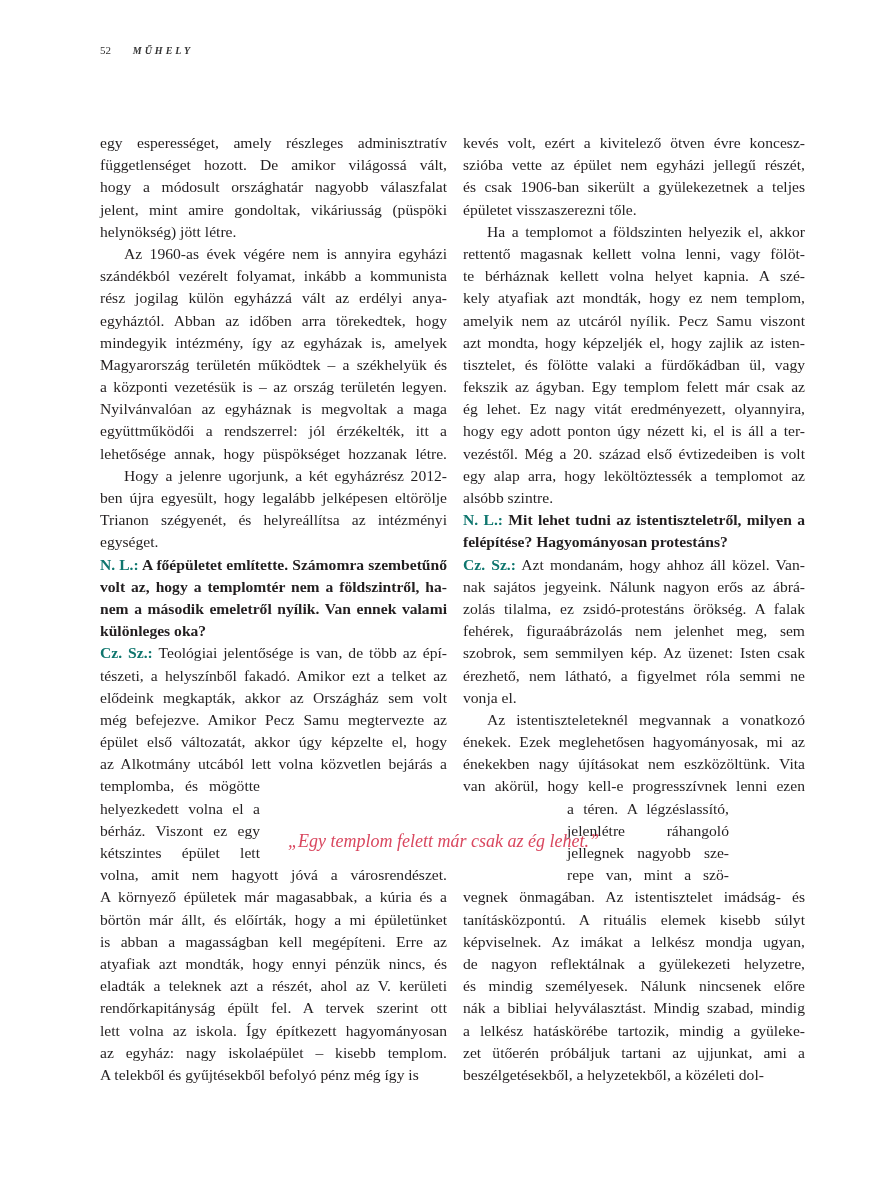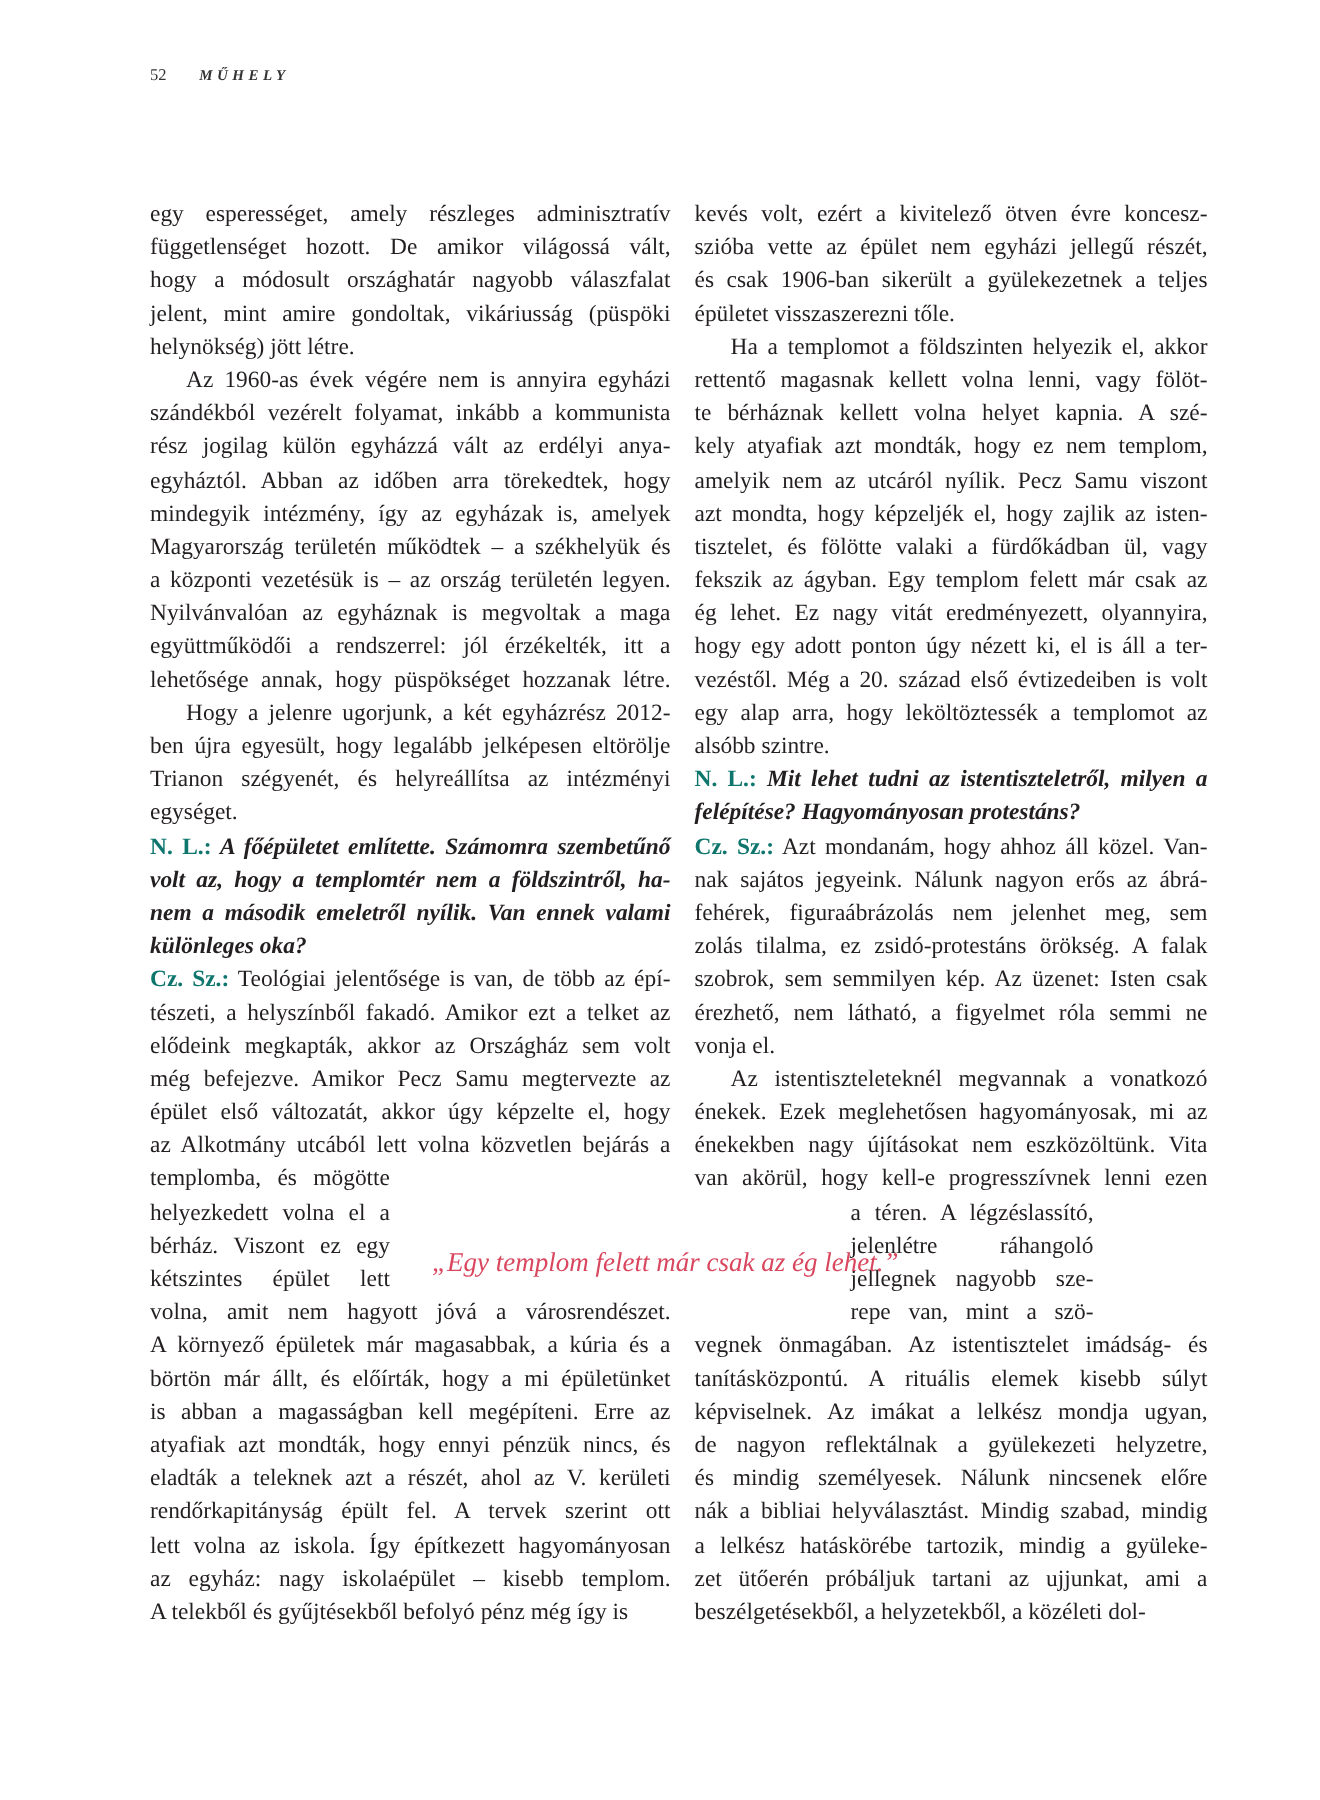--- a/index.html
+++ b/index.html
@@ -8,21 +8,21 @@
   .header { position: absolute; left: 100px; top: 44px; font-size: 11px; color: #333; }
   .header .pnum { display: inline-block; width: 30px; }
   .header .section { font-style: italic; font-weight: bold; letter-spacing: 3px; font-size: 10px; }
   .col { position: absolute; top: 132px; width: 347px; font-size: 15.6px; line-height: 22.2px; }
   .col.left { left: 100px; }
   .col.right { left: 463px; width: 342px; }
   .line { white-space: nowrap; text-align: justify; text-align-last: justify; height: 22.2px; overflow: visible; }
   .line.last { text-align-last: left; }
   .line.indent { padding-left: 24px; }
   .spk { color: #0f766e; font-weight: bold; }
-  .q { font-style: italic; font-weight: bold; }
+  .q { font-weight: bold; }
   .short-left { width: 160px; }
   .short-right { margin-left: 104px; width: 162px; }
   .pullquote { position: absolute; left: 288px; top: 831px; font-size: 18px; font-style: italic; color: #d9475f; white-space: nowrap; }
 </style>
 </head>
 <body>
 
 <div class="header">
   <span class="pnum">52</span>
   <span class="section">MŰHELY</span>
@@ -88,22 +88,22 @@
     <div class="line"><span>fekszik az ágyban. Egy templom felett már csak az</span></div>
     <div class="line"><span>ég lehet. Ez nagy vitát eredményezett, olyannyira,</span></div>
     <div class="line"><span>hogy egy adott ponton úgy nézett ki, el is áll a ter-</span></div>
     <div class="line"><span>vezéstől. Még a 20. század első évtizedeiben is volt</span></div>
     <div class="line"><span>egy alap arra, hogy leköltöztessék a templomot az</span></div>
     <div class="line last"><span>alsóbb szintre.</span></div>
     <div class="line"><span class="spk">N. L.:</span><span class="q"> Mit lehet tudni az istentiszteletről, milyen a</span></div>
     <div class="line last"><span class="q">felépítése? Hagyományosan protestáns?</span></div>
     <div class="line"><span class="spk">Cz. Sz.:</span><span> Azt mondanám, hogy ahhoz áll közel. Van-</span></div>
     <div class="line"><span>nak sajátos jegyeink. Nálunk nagyon erős az ábrá-</span></div>
+    <div class="line"><span>zolás tilalma, ez zsidó-protestáns örökség. A falak</span></div>
     <div class="line"><span>fehérek, figuraábrázolás nem jelenhet meg, sem</span></div>
-    <div class="line"><span>zolás tilalma, ez zsidó-protestáns örökség. A falak</span></div>
     <div class="line"><span>szobrok, sem semmilyen kép. Az üzenet: Isten csak</span></div>
     <div class="line"><span>érezhető, nem látható, a figyelmet róla semmi ne</span></div>
     <div class="line last"><span>vonja el.</span></div>
     <div class="line indent"><span>Az istentiszteleteknél megvannak a vonatkozó</span></div>
     <div class="line"><span>énekek. Ezek meglehetősen hagyományosak, mi az</span></div>
     <div class="line"><span>énekekben nagy újításokat nem eszközöltünk. Vita</span></div>
     <div class="line"><span>van akörül, hogy kell-e progresszívnek lenni ezen</span></div>
     <div class="line short-right"><span>a téren. A légzéslassító,</span></div>
     <div class="line short-right"><span>jelenlétre ráhangoló</span></div>
     <div class="line short-right"><span>jellegnek nagyobb sze-</span></div>

